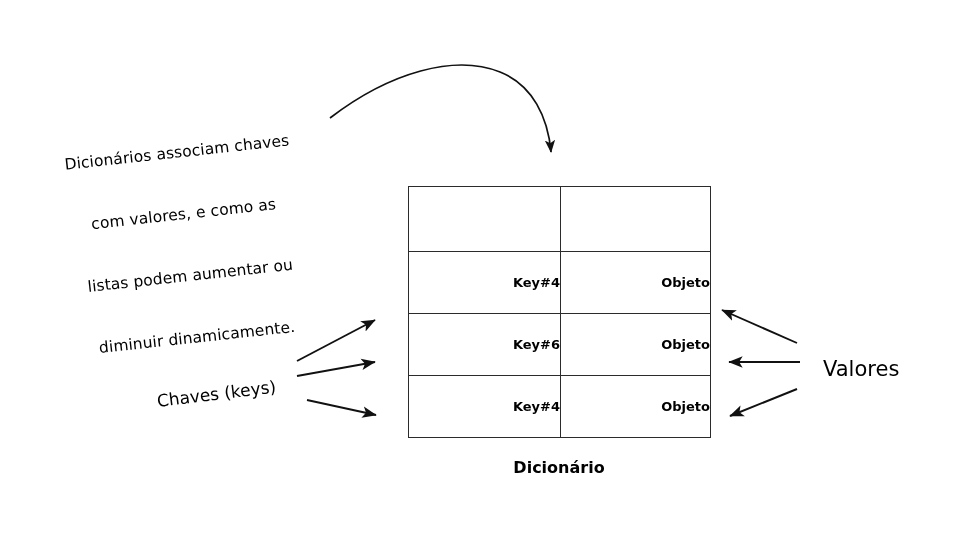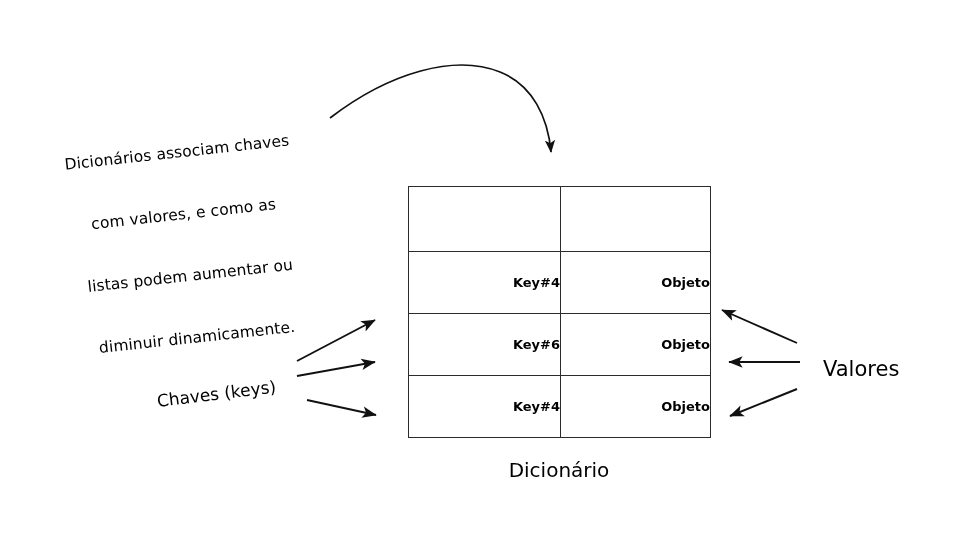--- a/index.html
+++ b/index.html
@@ -87,22 +87,22 @@
   #dict-table col.key-col { width: 152px; }
   #dict-table col.val-col { width: 150px; }
 
   #dict-caption {
     position: absolute;
     left: 408px;
     top: 458px;
     width: 302px;
     text-align: center;
     font-family: "DejaVu Sans", sans-serif;
-    font-size: 20px;
-    font-weight: normal;
+    font-size: 16px;
+    font-weight: bold;
     color: #000000;
   }
 </style>
 </head>
 <body>
 
 <div id="canvas">
 
   <svg id="vector-layer" viewBox="0 0 972 557">
     <defs>

